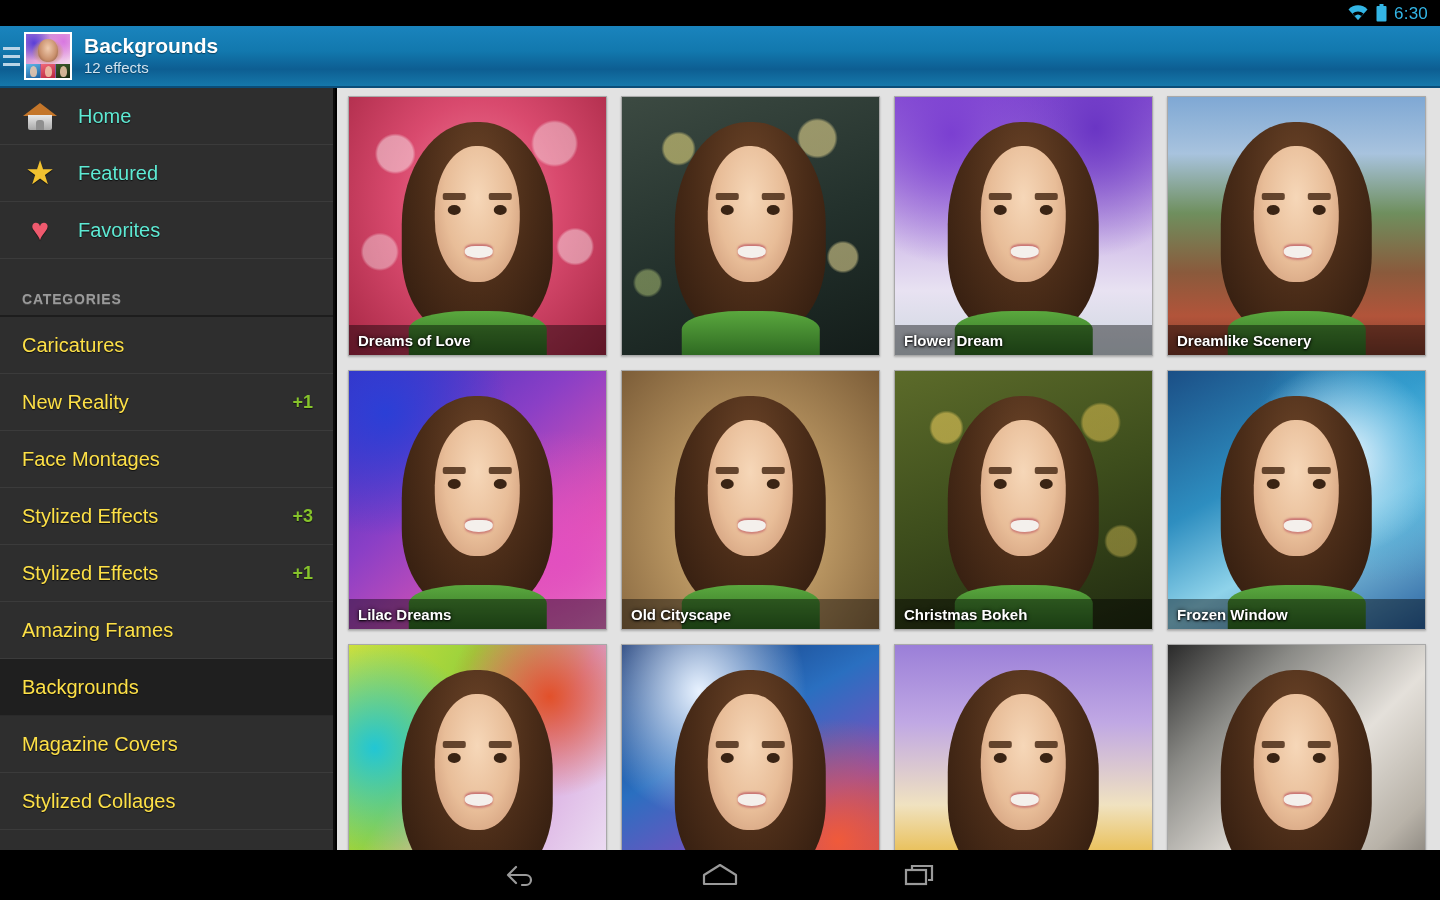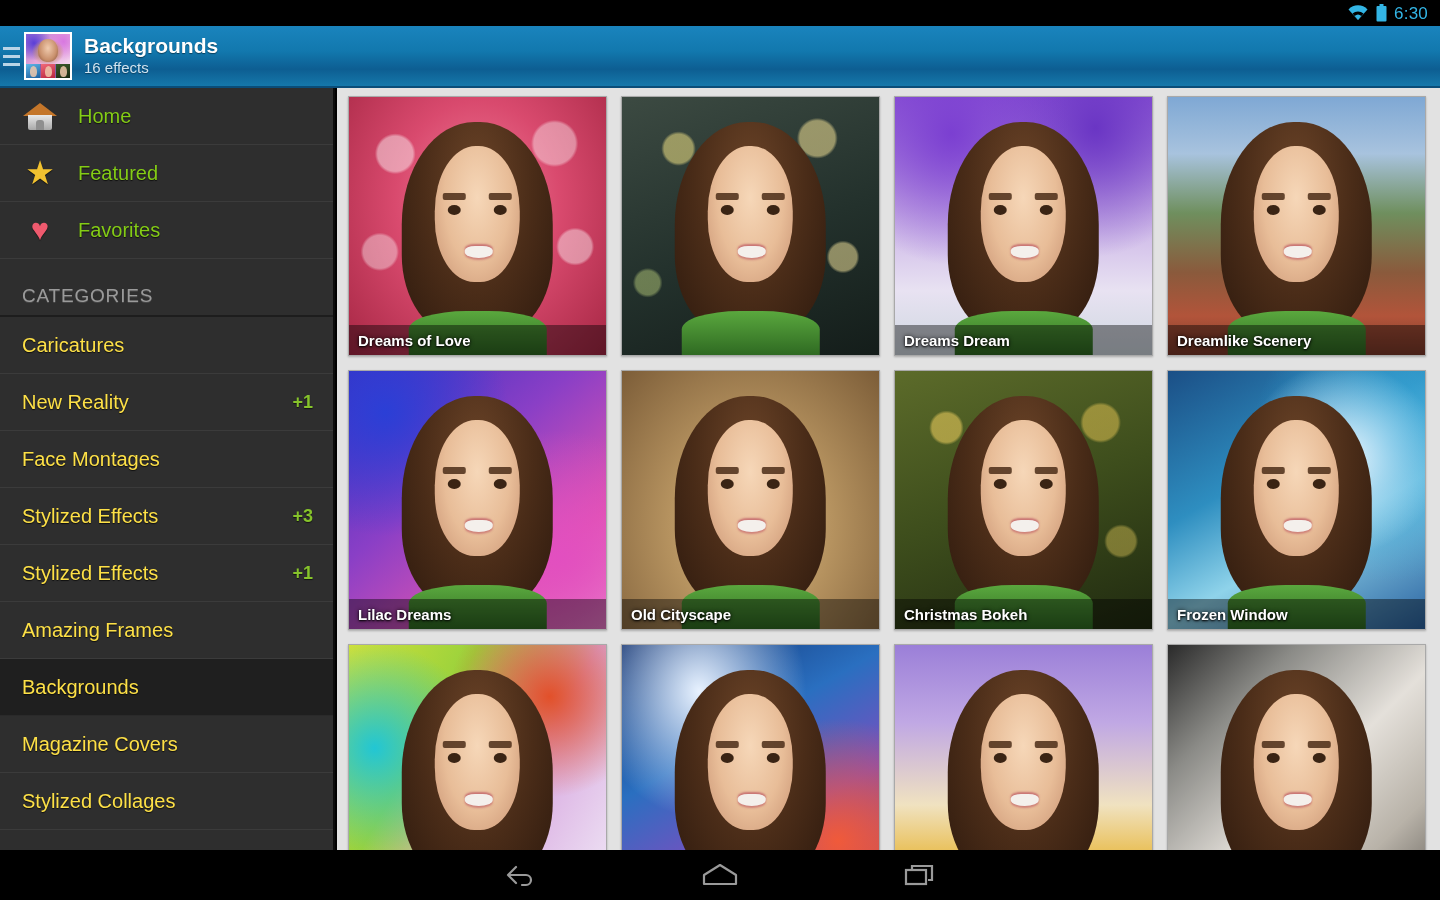--- a/index.html
+++ b/index.html
@@ -76,21 +76,21 @@
   #sidebar{
     position:absolute; left:0; top:88px; width:335px; height:762px;
     background:#2e2e2e; overflow:hidden; border-right:2px solid #0b0b0b;
   }
   .nav-row{
     height:57px; display:flex; align-items:center; padding-left:22px;
     border-bottom:1px solid #3b3b3b; cursor:pointer; position:relative;
   }
   .nav-row .nav-ico{ width:36px; height:36px; margin-right:20px; flex:none; position:relative; }
   .nav-row .nav-label{
-    color:#84cc16; font-size:20px; text-shadow:0 1px 1px rgba(0,0,0,.7);
+    color:#5eead4; font-size:20px; text-shadow:0 1px 1px rgba(0,0,0,.7);
   }
 
   
   .ico-home{}
   .ico-home .roof{
     position:absolute; left:1px; top:5px; width:0; height:0;
     border-left:17px solid transparent; border-right:17px solid transparent;
     border-bottom:13px solid #c4762a;
   }
   .ico-home .body{
@@ -107,21 +107,21 @@
     text-shadow:0 1px 1px rgba(0,0,0,.6); }
   
   .ico-heart{ color:#ef5a6e; font-size:31px; line-height:36px; text-align:center;
     text-shadow:0 1px 1px rgba(0,0,0,.6); }
 
   #categories-header{
     height:58px; display:flex; align-items:flex-end; padding:0 0 8px 22px;
     border-bottom:2px solid #1d1d1d;
   }
   #categories-header span{
-    color:#9a9a9a; font-size:19px; font-weight:normal; letter-spacing:.8px;
+    color:#9a9a9a; font-size:14px; font-weight:bold; letter-spacing:.8px;
     text-shadow:0 1px 0 rgba(255,255,255,.12);
   }
 
   .cat-row{
     height:57px; display:flex; align-items:center; justify-content:space-between;
     padding:0 20px 0 22px; border-bottom:1px solid #3b3b3b; cursor:pointer;
   }
   .cat-row .cat-label{
     color:#fde047; font-size:20px; text-shadow:0 1px 1px rgba(0,0,0,.7);
   }
@@ -224,21 +224,21 @@
   <div id="app-icon">
     <div class="ai-main"></div>
     <div class="ai-strip">
       <span class="ai-s1"></span>
         <span class="ai-s2"></span>
         <span class="ai-s3"></span>
     </div>
   </div>
   <div id="header-text">
     <div id="header-title">Backgrounds</div>
-    <div id="header-subtitle">16 effects</div>
+    <div id="header-subtitle">12 effects</div>
   </div>
 </div>
 
 <div id="sidebar">
   <div id="nav-list">
       <div class="nav-row">
         <div class="nav-ico ico-home">
           <div class="roof"></div>
           <div class="body"></div>
           <div class="door"></div>
@@ -328,21 +328,21 @@
           <div class="hair"></div>
           <div class="face"></div>
           <div class="brow-l"></div>
           <div class="brow-r"></div>
           <div class="eye-l"></div>
           <div class="eye-r"></div>
           <div class="mouth"></div>
           <div class="shoulders"></div>
         </div>
         <div class="label">
-          <span>Dreams Dream</span>
+          <span>Flower Dream</span>
         </div>
       </div>
       <div class="tile">
         <div class="bg" style="background: linear-gradient(rgb(127, 168, 212) 0%, rgb(168, 195, 222) 22%, rgb(111, 143, 94) 45%, rgb(138, 90, 60) 68%, rgb(178, 84, 58) 85%, rgb(125, 58, 42) 100%);"></div>
         <div class="portrait">
           <div class="hair"></div>
           <div class="face"></div>
           <div class="brow-l"></div>
           <div class="brow-r"></div>
           <div class="eye-l"></div>

